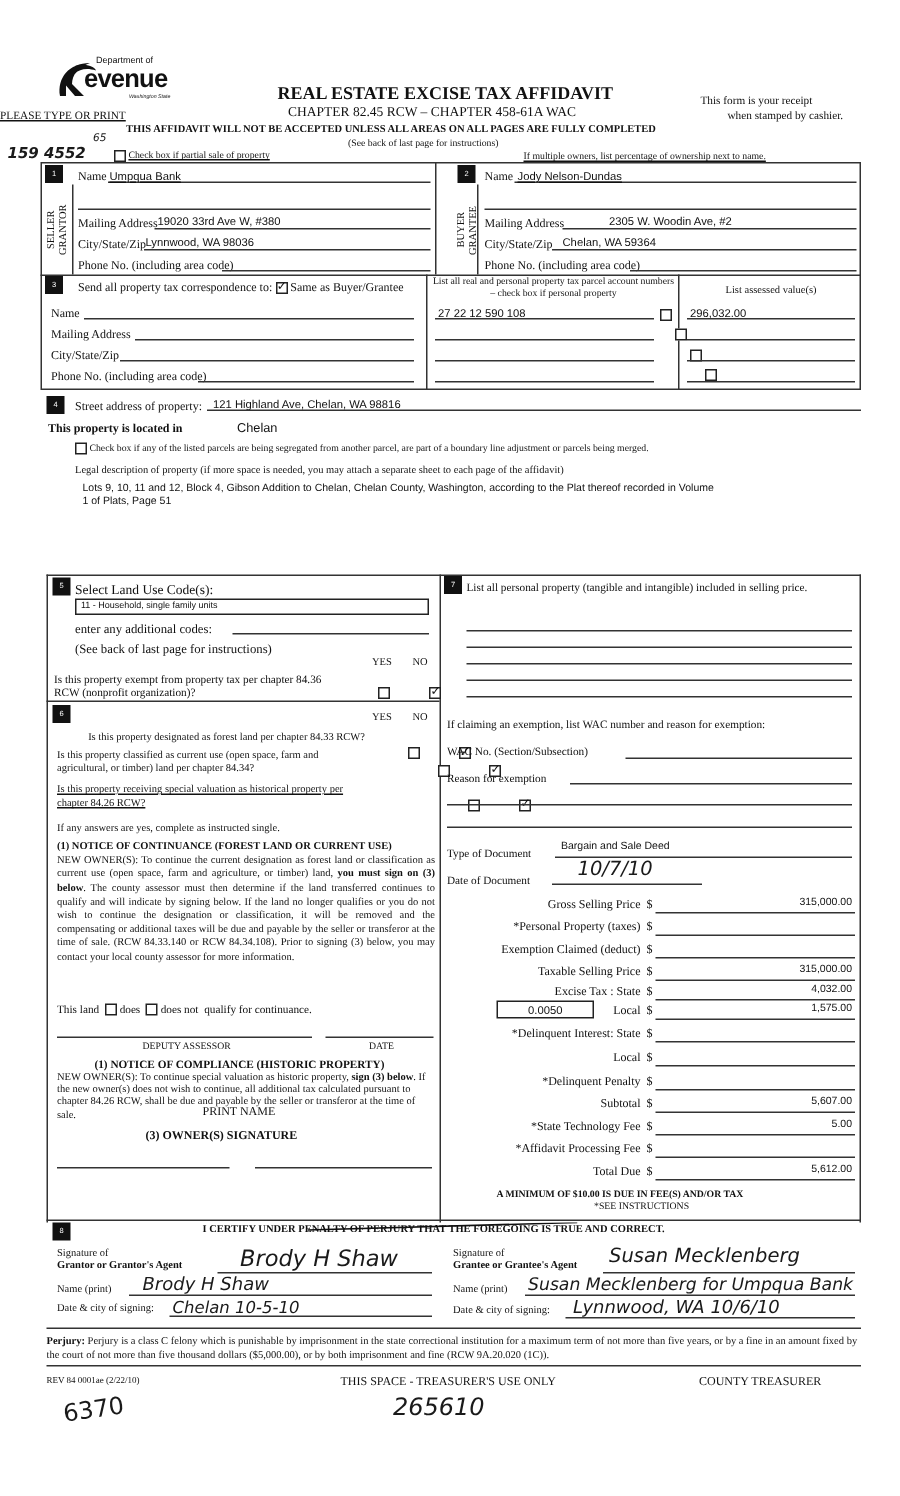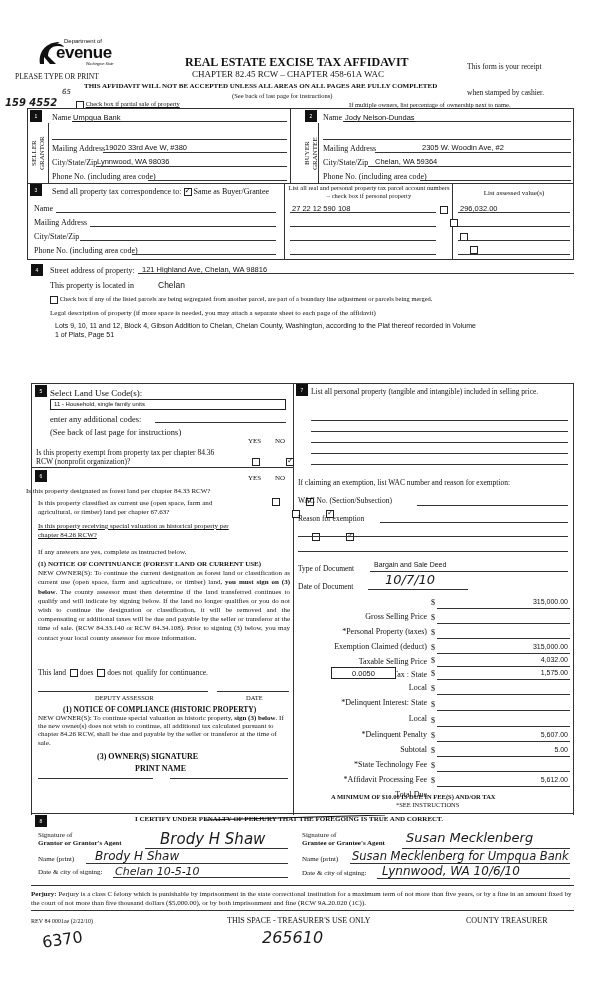--- a/index.html
+++ b/index.html
@@ -11,46 +11,46 @@
   .badge { position: absolute; background: #111; color: #fff; font-size: 5px; width: 12px; height: 12px; text-align: center; line-height: 12px; font-family: "Liberation Sans", sans-serif; }
   .line { position: absolute; border-bottom: 1px solid #333; }
   .box { position: absolute; border: 1px solid #222; background: #fff; }
   .cb { display: inline-block; width: 8px; height: 8px; border: 1px solid #222; vertical-align: middle; position: relative; background: #fff; }
   .cb.checked::after { content: "\2713"; position: absolute; left: 0px; top: -3px; font-size: 8px; font-family: "DejaVu Sans", sans-serif; }
   .field-val { font-family: "Liberation Sans", sans-serif; font-size: 7.5px; }
   .vline { position: absolute; border-left: 1px solid #333; }
   .hline { position: absolute; border-top: 1px solid #333; }
   .lbl { position: absolute; white-space: nowrap; }
   .money-row { position: absolute; left: 296px; width: 284px; height: 13px; font-size: 8px; }
-  .money-row .mlabel { position: absolute; right: 153px; top: 14px; white-space: nowrap; }
+  .money-row .mlabel { position: absolute; right: 153px; top: 0; white-space: nowrap; }
   .money-row .dollar { position: absolute; left: 135px; top: 0; }
   .money-row .mline { position: absolute; left: 141px; right: 10px; top: 10px; border-bottom: 1px solid #333; }
   .money-row .mval { position: absolute; right: 12px; top: 0; font-family: "Liberation Sans", sans-serif; font-size: 7px; }
   .vert { position: absolute; writing-mode: vertical-rl; transform: rotate(180deg); font-size: 7px; text-align: center; line-height: 8px; }
 </style>
 </head>
 <body>
 
 
 
 
 <div class="abs" style="left:36px;top:36px;width:80px;height:34px;">
   <svg width="30" height="30" viewBox="0 0 30 30" style="position:absolute;left:0;top:2px;">
     <path d="M4 26 C2 14 10 4 24 4 C16 7 12 12 12 18 L20 26 L14 26 L8 19 L8 26 Z" fill="#111"></path>
     <path d="M14 6 C20 4 27 6 28 9 C22 7 17 8 14 11 Z" fill="#111"></path>
   </svg>
   <span class="abs sans" style="left:28px;top:2px;font-size:6px;">Department of</span>
   <span class="abs sans" style="left:20px;top:7px;font-size:17px;font-weight:bold;letter-spacing:-0.5px;">evenue</span>
   <span class="abs sans" style="left:50px;top:26px;font-size:3.5px;font-style:italic;">Washington State</span>
 </div>
-<div class="lbl" style="left:15px;top:72px;font-size:7.5px;">PLEASE TYPE OR PRINT</div>
+<div class="lbl" style="left:0;top:72px;font-size:7.5px;text-decoration:underline;">PLEASE TYPE OR PRINT</div>
 <div class="lbl" style="left:185px;top:55px;font-size:12px;font-weight:bold;">REAL ESTATE EXCISE TAX AFFIDAVIT</div>
 <div class="lbl" style="left:192px;top:69px;font-size:9px;">CHAPTER 82.45 RCW – CHAPTER 458-61A WAC</div>
 <div class="lbl" style="left:467px;top:62px;font-size:7.5px;">This form is your receipt</div>
-<div class="lbl" style="left:467px;top:72px;font-size:7.5px;margin-top:16px;">when stamped by cashier.</div>
+<div class="lbl" style="left:485px;top:72px;font-size:7.5px;">when stamped by cashier.</div>
 <div class="lbl" style="left:84px;top:82px;font-size:7px;font-weight:bold;">THIS AFFIDAVIT WILL NOT BE ACCEPTED UNLESS ALL AREAS ON ALL PAGES ARE FULLY COMPLETED</div>
 <div class="lbl" style="left:232px;top:92px;font-size:6.5px;">(See back of last page for instructions)</div>
 <div class="lbl hand" style="left:5px;top:97px;font-size:10px;font-weight:bold;">159 4552</div>
 <div class="lbl hand" style="left:62px;top:88px;font-size:7px;">65</div>
 <div class="lbl" style="left:76px;top:100px;font-size:6.5px;">
   <span class="cb"></span>
   <span style="text-decoration:underline;">Check box if partial sale of property</span>
 </div>
 <div class="lbl" style="left:349px;top:101px;font-size:6.5px;text-decoration:underline;">If multiple owners, list percentage of ownership next to name.</div>
 
@@ -83,21 +83,21 @@
 <div class="badge" style="left:305px;top:110px;">2</div>
 <div class="abs" style="left:303px;top:123px;width:16px;height:60px;border-right:1px solid #333;">
   <div class="vert" style="left:0px;top:8px;height:45px;width:16px;">BUYER GRANTEE</div>
 </div>
 <div class="lbl" style="left:323px;top:113px;">Name</div>
 <div class="line" style="left:343px;top:121px;width:228px;"></div>
 <div class="lbl field-val" style="left:345px;top:113px;text-decoration:underline;">Jody Nelson-Dundas</div>
 <div class="line" style="left:323px;top:139px;width:248px;"></div>
 <div class="lbl" style="left:323px;top:144px;">Mailing Address</div>
 <div class="line" style="left:375px;top:152px;width:196px;"></div>
-<div class="lbl field-val" style="left:392px;top:143px;padding-left:30px;">2305 W. Woodin Ave, #2</div>
+<div class="lbl field-val" style="left:376px;top:143px;padding-left:30px;">2305 W. Woodin Ave, #2</div>
 <div class="lbl" style="left:323px;top:158px;">City/State/Zip</div>
 <div class="line" style="left:368px;top:166px;width:203px;"></div>
 <div class="lbl field-val" style="left:375px;top:157px;">Chelan, WA  59364</div>
 <div class="lbl" style="left:323px;top:172px;">Phone No. (including area code)</div>
 <div class="line" style="left:420px;top:180px;width:151px;"></div>
 
 
 <div class="badge" style="left:30px;top:184px;">3</div>
 <div class="lbl" style="left:52px;top:187px;">
   <span>Send all property tax correspondence to:</span>
@@ -134,21 +134,21 @@
   <div class="line" style="left:290px;top:254px;width:146px;"></div>
   <span class="cb abs" style="left:440px;top:245px;"></span>
   <div class="line" style="left:458px;top:254px;width:112px;"></div>
 </div>
 
 
 <div class="badge" style="left:31px;top:264px;">4</div>
 <div class="lbl" style="left:50px;top:266px;">Street address of property:</div>
 <div class="lbl field-val" style="left:142px;top:265px;">121 Highland Ave, Chelan, WA  98816</div>
 <div class="line" style="left:138px;top:273px;width:436px;"></div>
-<div class="lbl" style="left:50px;top:281px;">This property is located in</div>
+<div class="lbl" style="left:32px;top:281px;font-weight:bold;">This property is located in</div>
 <div class="lbl field-val" style="left:158px;top:280px;font-size:8.5px;">Chelan</div>
 <div class="lbl" style="left:50px;top:295px;font-size:6.5px;">
   <span class="cb"></span>
   <span>Check box if any of the listed parcels are being segregated from another parcel, are part of a boundary line adjustment or parcels being merged.</span>
 </div>
 <div class="lbl" style="left:50px;top:309px;font-size:7px;">Legal description of property (if more space is needed, you may attach a separate sheet to each page of the affidavit)</div>
 <div class="lbl field-val" style="left:55px;top:322px;font-size:7px;">Lots 9, 10, 11 and 12, Block 4, Gibson Addition to Chelan, Chelan County, Washington, according to the Plat thereof recorded in Volume</div>
 <div class="lbl field-val" style="left:55px;top:331px;font-size:7px;">1 of Plats, Page 51</div>
 
 
@@ -168,30 +168,30 @@
 <div class="lbl" style="left:248px;top:437px;font-size:7px;">YES</div>
 <div class="lbl" style="left:275px;top:437px;font-size:7px;">NO</div>
 <div class="abs" style="left:36px;top:448px;width:190px;font-size:7.5px;line-height:9px;">Is this property exempt from property tax per chapter 84.36 RCW (nonprofit organization)?</div>
 <span class="cb abs" style="left:252px;top:448px;"></span>
 <span class="cb abs checked" style="left:276px;top:448px;"></span>
 
 
 <div class="badge" style="left:35px;top:470px;">6</div>
 <div class="lbl" style="left:248px;top:474px;font-size:7px;">YES</div>
 <div class="lbl" style="left:275px;top:474px;font-size:7px;">NO</div>
-<div class="abs" style="left:26px;top:487px;width:210px;font-size:7px;line-height:9px;">Is this property designated as forest land per chapter 84.33 RCW?</div>
+<div class="abs" style="left:46px;top:487px;width:210px;font-size:7px;line-height:9px;text-align:center;">Is this property designated as forest land per chapter 84.33 RCW?</div>
 <span class="cb abs" style="left:252px;top:488px;"></span>
 <span class="cb abs checked" style="left:276px;top:488px;"></span>
-<div class="abs" style="left:38px;top:499px;width:200px;font-size:7px;line-height:9px;">Is this property classified as current use (open space, farm and agricultural, or timber) land per chapter 67.63?</div>
+<div class="abs" style="left:38px;top:499px;width:200px;font-size:7px;line-height:9px;">Is this property classified as current use (open space, farm and agricultural, or timber) land per chapter 84.34?</div>
 <span class="cb abs" style="left:252px;top:500px;"></span>
 <span class="cb abs checked" style="left:276px;top:500px;"></span>
 <div class="abs" style="left:38px;top:522px;width:200px;font-size:7px;line-height:9px;text-decoration:underline;">Is this property receiving special valuation as historical property per chapter 84.26 RCW?</div>
 <span class="cb abs" style="left:252px;top:523px;"></span>
 <span class="cb abs checked" style="left:276px;top:523px;"></span>
-<div class="lbl" style="left:38px;top:548px;font-size:7px;">If any answers are yes, complete as instructed below.</div>
+<div class="lbl" style="left:38px;top:548px;font-size:7px;">If any answers are yes, complete as instructed single.</div>
 
 <div class="abs" style="left:38px;top:560px;width:252px;font-size:7px;line-height:9.2px;">
   <div style="font-weight:bold;">(1) NOTICE OF CONTINUANCE  (FOREST LAND OR CURRENT USE)</div>
   <div style="text-align:justify;font-family:Liberation Serif, serif;">
     <span>NEW OWNER(S): To continue the current designation as forest land or classification as current use (open space, farm and agriculture, or timber) land,</span>
     <b>you must sign on (3) below</b><span>. The county assessor must then determine if the land transferred continues to qualify and will indicate by signing below. If the land no longer qualifies or you do not wish to continue the designation or classification, it will be removed and the compensating or additional taxes will be due and payable by the seller or transferor at the time of sale. (RCW 84.33.140 or RCW 84.34.108). Prior to signing (3) below, you may contact your local county assessor for more information.</span>
   </div>
 </div>
 <div class="lbl" style="left:38px;top:668px;font-size:7.5px;">
   <span>This land</span>&nbsp;
@@ -206,21 +206,21 @@
 <div class="lbl" style="left:95px;top:694px;font-size:6.5px;">DEPUTY ASSESSOR</div>
 <div class="lbl" style="left:246px;top:694px;font-size:6.5px;">DATE</div>
 <div class="lbl" style="left:63px;top:705px;font-size:7.5px;font-weight:bold;">(1) NOTICE OF COMPLIANCE (HISTORIC PROPERTY)</div>
 <div class="abs" style="left:38px;top:714px;width:252px;font-size:7px;line-height:8.2px;">
   <span>NEW OWNER(S): To continue special valuation as historic property,</span>
   <b>sign (3) below</b><span>. If the new owner(s) does not wish to continue, all additional tax calculated pursuant to chapter 84.26 RCW, shall be due and payable by the seller or transferor at the time of sale.</span>
 </div>
 <div class="lbl" style="left:97px;top:752px;font-size:8px;font-weight:bold;">(3)  OWNER(S) SIGNATURE</div>
 <div class="line" style="left:38px;top:778px;width:115px;"></div>
 <div class="line" style="left:170px;top:778px;width:118px;"></div>
-<div class="lbl" style="left:135px;top:764px;font-size:8px;font-weight:bold;">PRINT NAME</div>
+<div class="lbl" style="left:135px;top:736px;font-size:8px;font-weight:normal;">PRINT NAME</div>
 
 
 <div class="badge" style="left:296px;top:384px;">7</div>
 <div class="abs" style="left:311px;top:387px;width:255px;font-size:7.5px;line-height:10px;">List all  personal property (tangible and intangible) included in selling price.</div>
 <div>
   <div class="line" style="left:311px;top:420px;width:257px;"></div>
   <div class="line" style="left:311px;top:431px;width:257px;"></div>
   <div class="line" style="left:311px;top:442px;width:257px;"></div>
   <div class="line" style="left:311px;top:453px;width:257px;"></div>
   <div class="line" style="left:311px;top:464px;width:257px;"></div>

